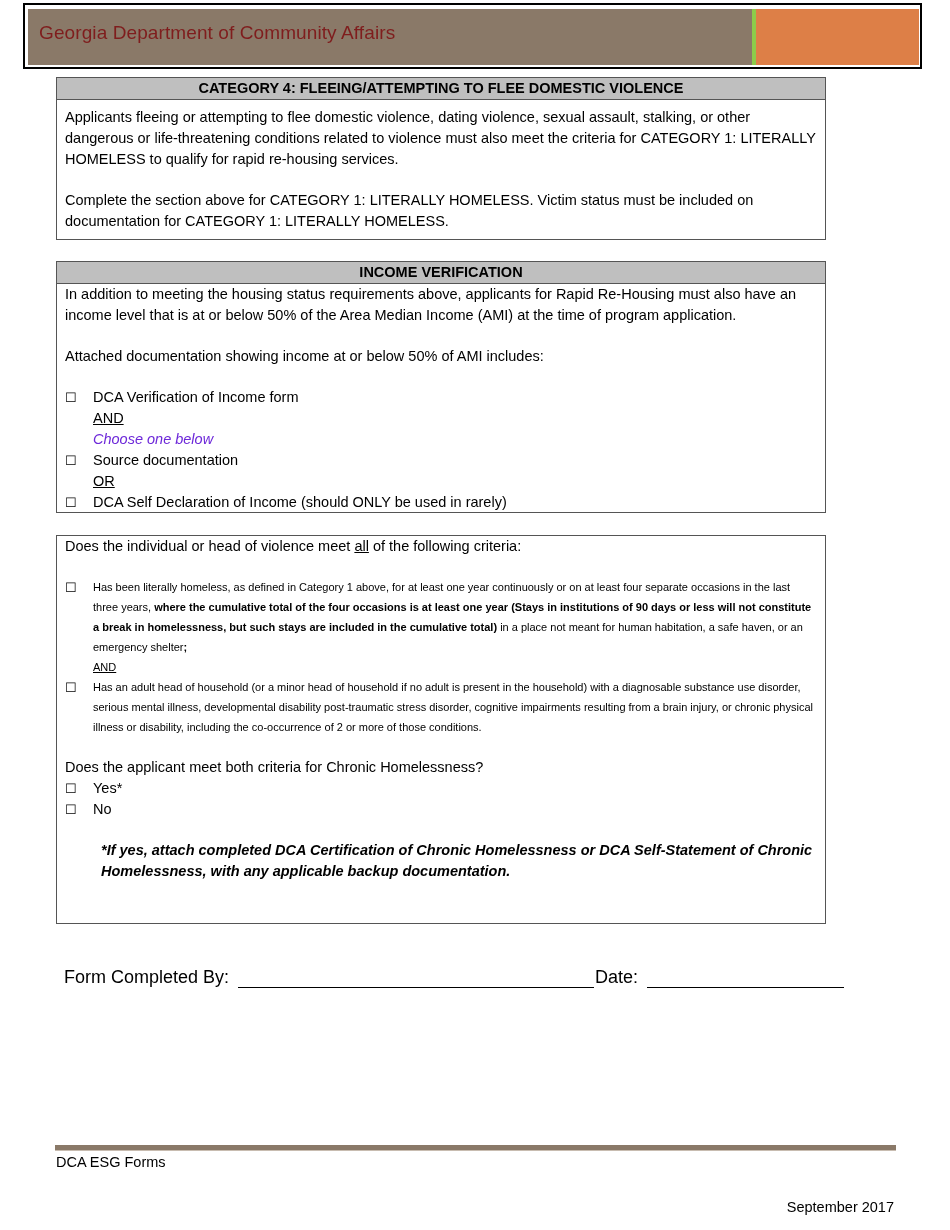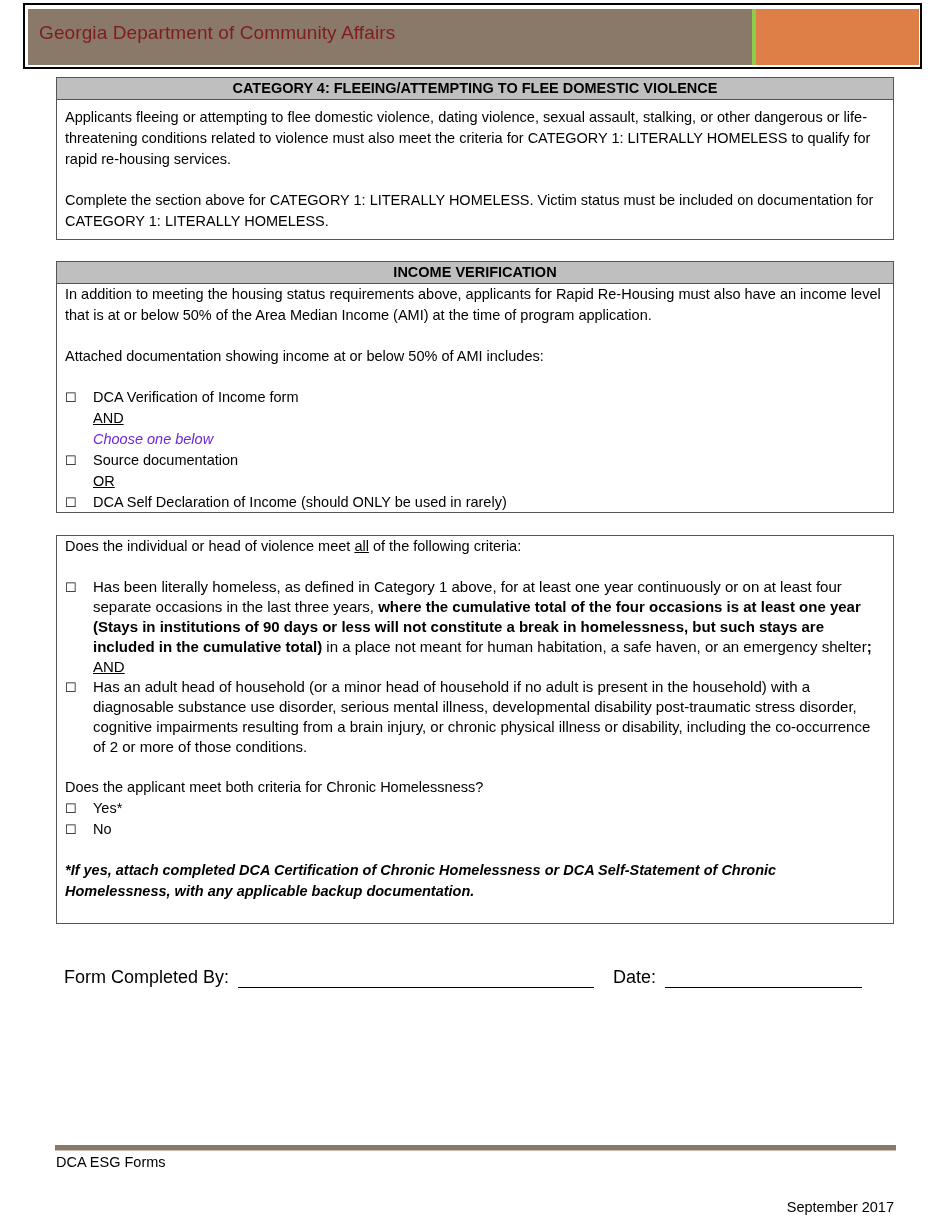--- a/index.html
+++ b/index.html
@@ -20,37 +20,37 @@
     letter-spacing: 0.1px;
   }
   .header-green {
     position: absolute; left: 752px; top: 9px; width: 4px; height: 56px; background: #8ccc4a;
   }
   .header-orange {
     position: absolute; left: 756px; top: 9px; width: 163px; height: 56px; background: #dd7f47;
   }
 
   .section {
-    position: absolute; left: 56px; width: 838px; border: 1px solid #555; box-sizing: border-box;
+    position: absolute; left: 56px; width: 770px; border: 1px solid #555; box-sizing: border-box;
   }
   .section-head {
     background: #bfbfbf; border-bottom: 1px solid #555; text-align: center;
     font-weight: bold; font-size: 14.5px; height: 21px; line-height: 21px;
   }
   .body-text { font-size: 14.5px; line-height: 21px; padding: 0 8px; }
-  .small-text { font-size: 15px; line-height: 20px; }
+  .small-text { font-size: 11px; line-height: 20px; }
   .gap { height: 20px; }
   .row { display: flex; align-items: flex-start; }
   .cb {
     width: 28px; flex: 0 0 28px; font-size: 13px; line-height: 21px;
   }
   .indent { padding-left: 28px; }
   .u { text-decoration: underline; font-weight: normal; }
   .red-ital { color: #6d28d9; font-style: italic; }
-  .bi { font-weight: bold; font-style: italic; }
+  .bi { font-weight: bold; font-style: italic; margin-left: 36px; }
   b { font-weight: bold; }
 
   .sig-row {
     position: absolute; top: 967px; left: 64px; font-size: 18px; display: flex; align-items: flex-end;
   }
   .sig-line { border-bottom: 1px solid #000; height: 20px; }
 
   .footer-rule {
     position: absolute; left: 55px; top: 1145px; width: 841px; height: 5px; background: #8a7968;
     border-bottom: 1px solid #c8bcb0;
@@ -127,19 +127,19 @@
       <span>No</span>
     </div>
     <div class="gap"></div>
     <div class="bi">*If yes, attach completed DCA Certification of Chronic Homelessness or DCA Self-Statement of Chronic Homelessness, with any applicable backup documentation.</div>
   </div>
 </div>
 
 <div class="sig-row">
   <span>Form Completed By:</span>
   <span class="sig-line" style="width:356px; margin-left:9px;"></span>
-  <span style="margin-left:19px;">Date:</span>
+  <span style="margin-left:1px;">Date:</span>
   <span class="sig-line" style="width:197px; margin-left:9px;"></span>
 </div>
 
 <div class="footer-rule"></div>
 <div class="footer-left">DCA ESG Forms</div>
 <div class="footer-right">September 2017</div>
 
 </body></html>

